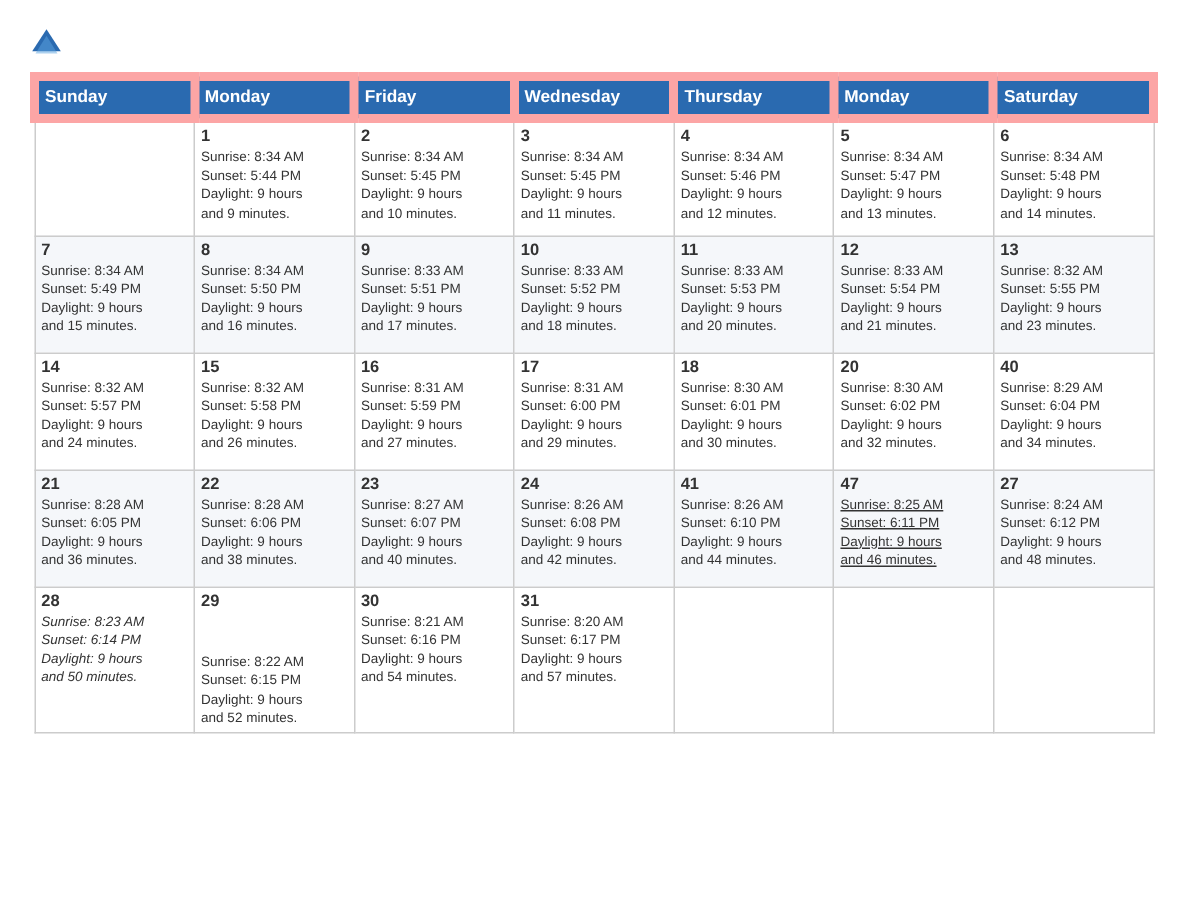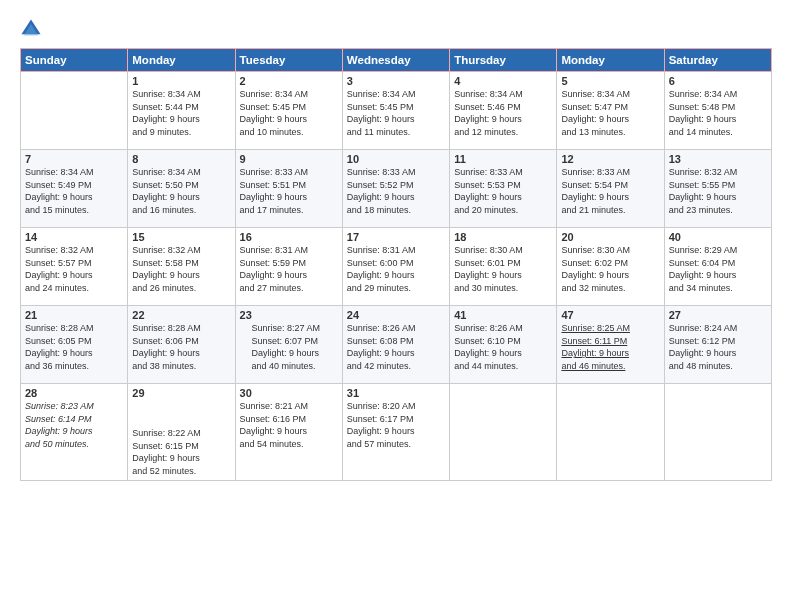--- a/index.html
+++ b/index.html
@@ -64,21 +64,21 @@
       border-collapse: collapse;
       table-layout: fixed;
     }
     thead tr th {
       background: #2a6ab0;
       color: #fff;
       font-size: 11.5px;
       font-weight: bold;
       padding: 5px 4px;
       text-align: left;
-      border: 1px solid #fca5a5;
+      border: 6px solid #fca5a5;
     }
     tbody tr td {
       border: 1px solid #ccc;
       vertical-align: top;
       padding: 3px 4px;
       font-size: 9.5px;
       color: #333;
       height: 78px;
       background: #fff;
     }
@@ -120,21 +120,21 @@
       <div class="month-title"></div>
       <div class="location"></div>
     </div>
   </div>
 
   <table>
     <thead>
       <tr>
       <th>Sunday</th>
           <th>Monday</th>
-          <th>Tuesday</th>
+          <th>Friday</th>
           <th>Wednesday</th>
           <th>Thursday</th>
           <th>Monday</th>
           <th>Saturday</th>
         </tr>
     </thead>
     <tbody id="calendar-body">
     <tr>
           <td class="empty-cell"></td>
           <td>
@@ -292,21 +292,21 @@
           </td>
           <td>
             <span class="day-number">22</span>
             <div class="day-info" style="white-space: pre-line;">Sunrise: 8:28 AM
 Sunset: 6:06 PM
 Daylight: 9 hours
 and 38 minutes.</div>
           </td>
           <td>
             <span class="day-number">23</span>
-            <div class="day-info" style="white-space: pre-line; margin-left: 12px;">Sunrise: 8:27 AM
+            <div class="day-info" style="white-space: pre-line;">Sunrise: 8:27 AM
 Sunset: 6:07 PM
 Daylight: 9 hours
 and 40 minutes.</div>
           </td>
           <td>
             <span class="day-number">24</span>
             <div class="day-info" style="white-space: pre-line;">Sunrise: 8:26 AM
 Sunset: 6:08 PM
 Daylight: 9 hours
 and 42 minutes.</div>

